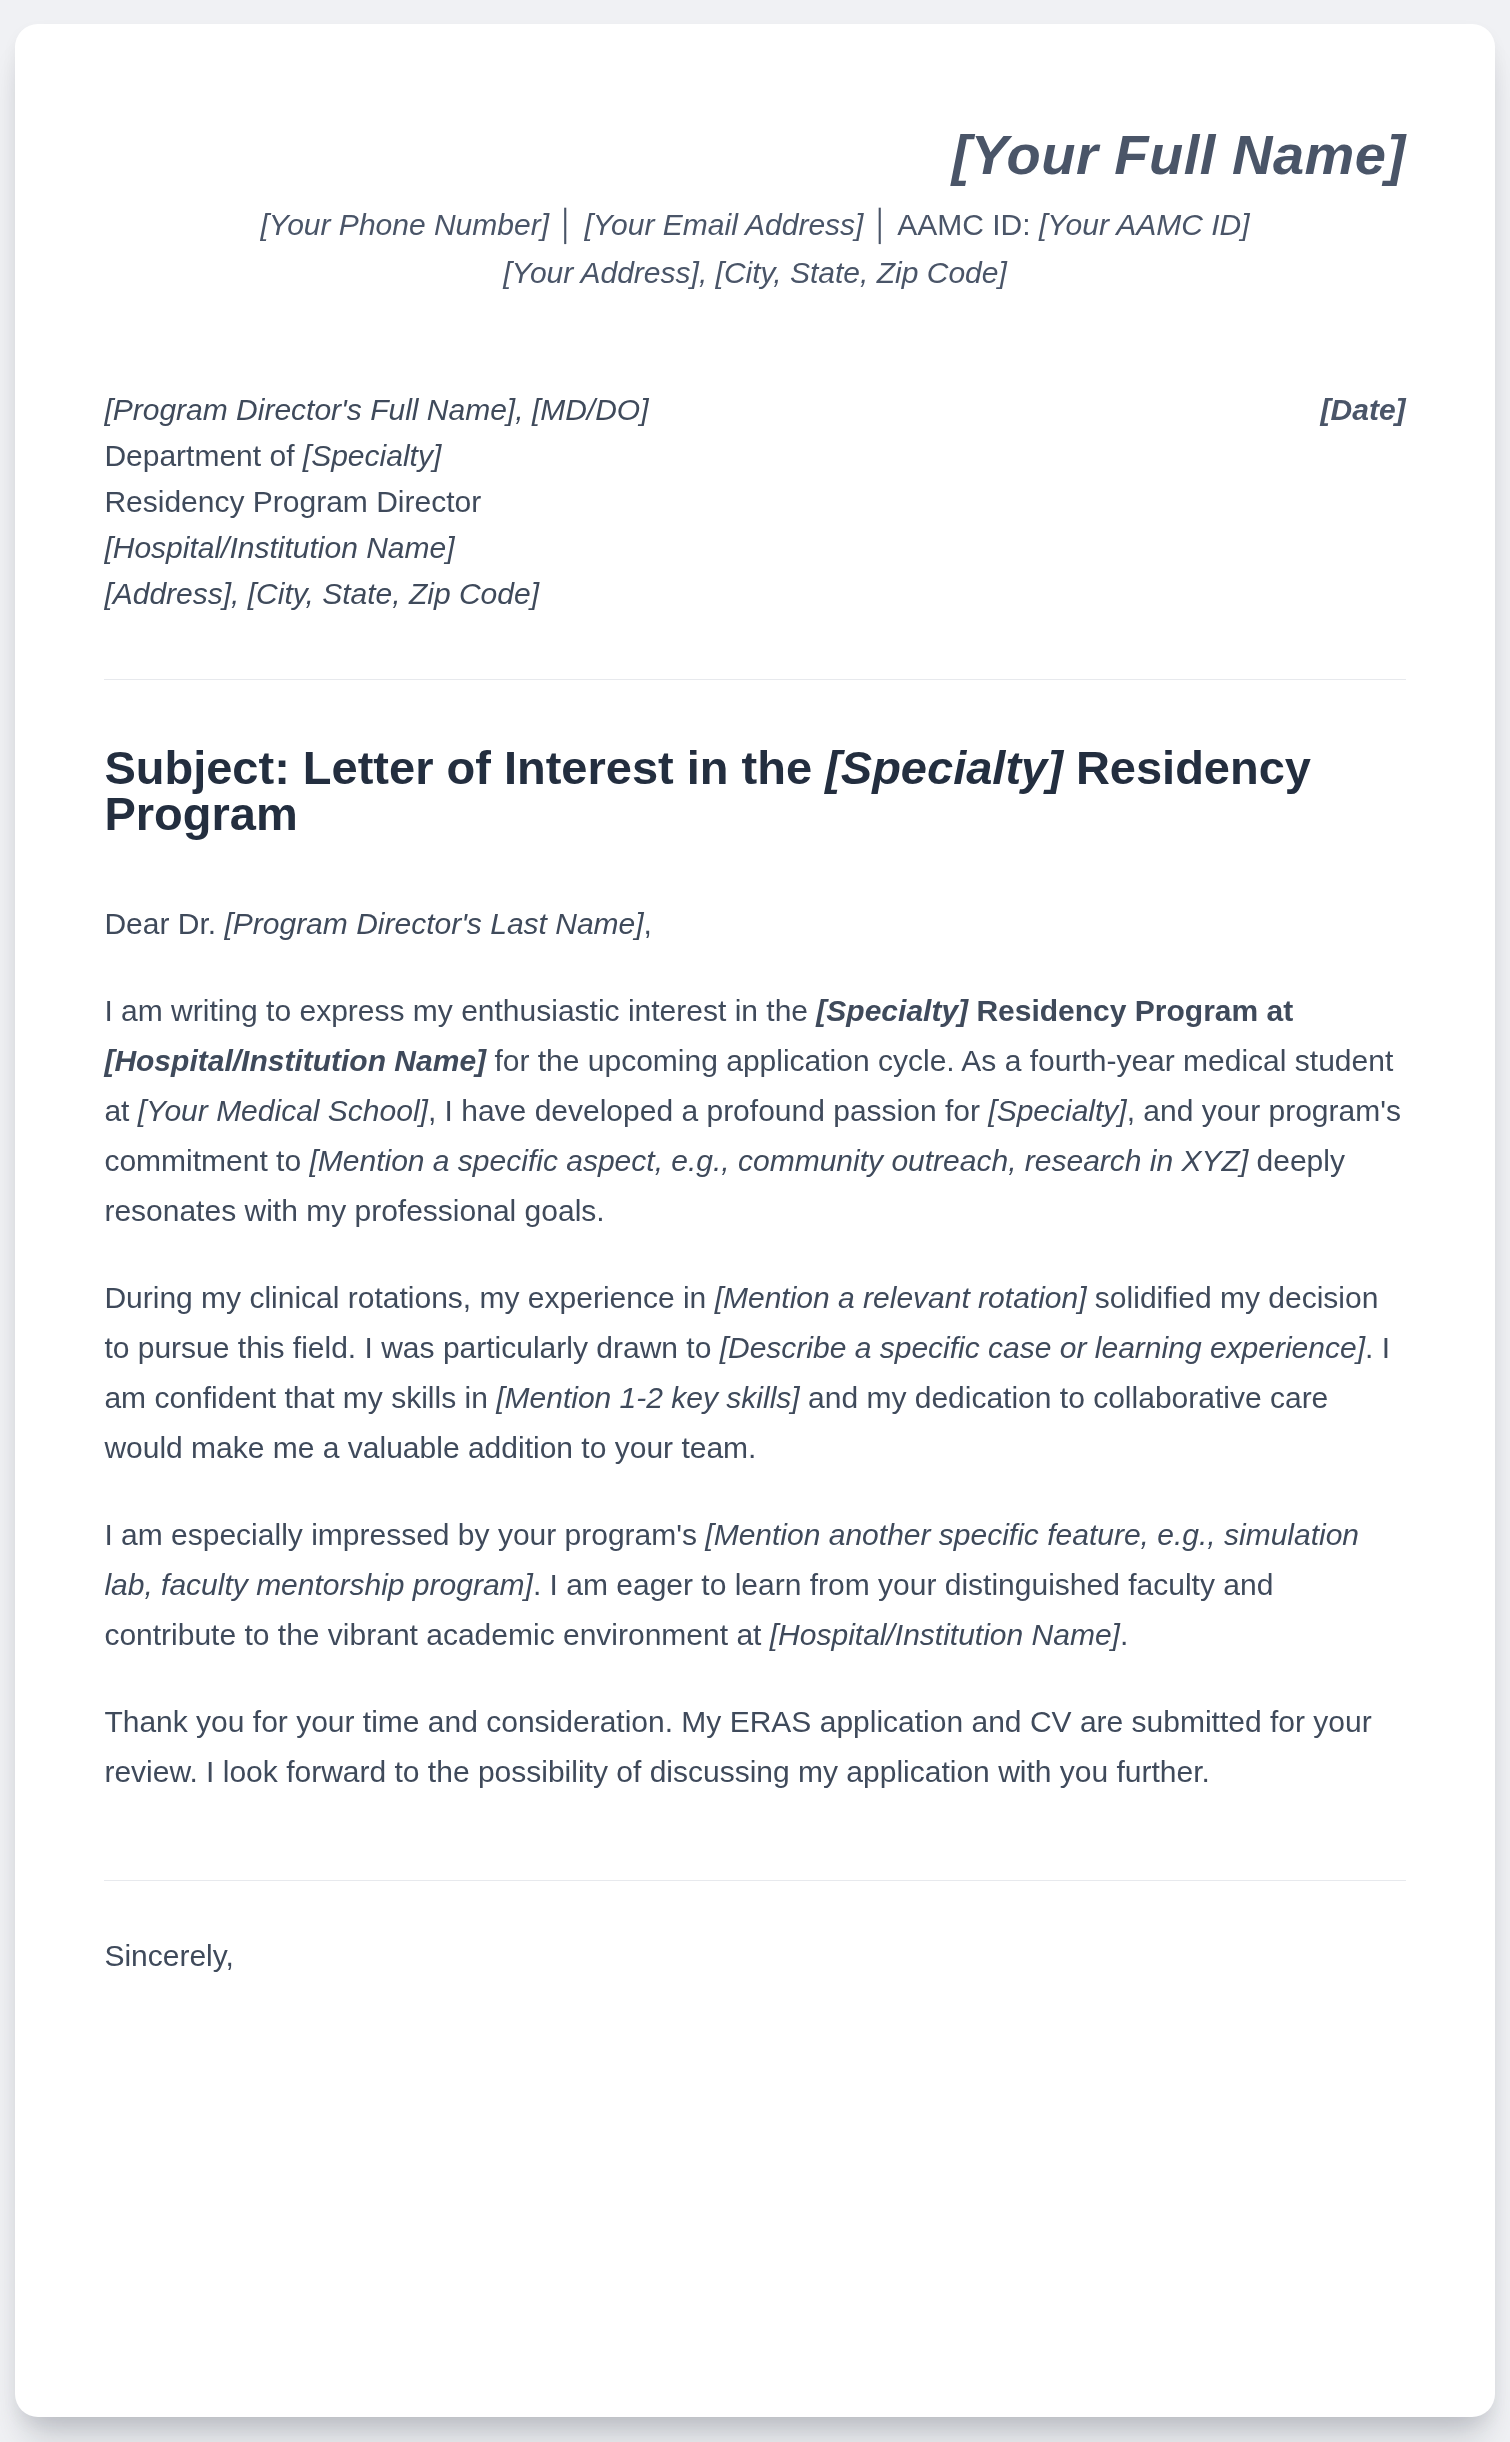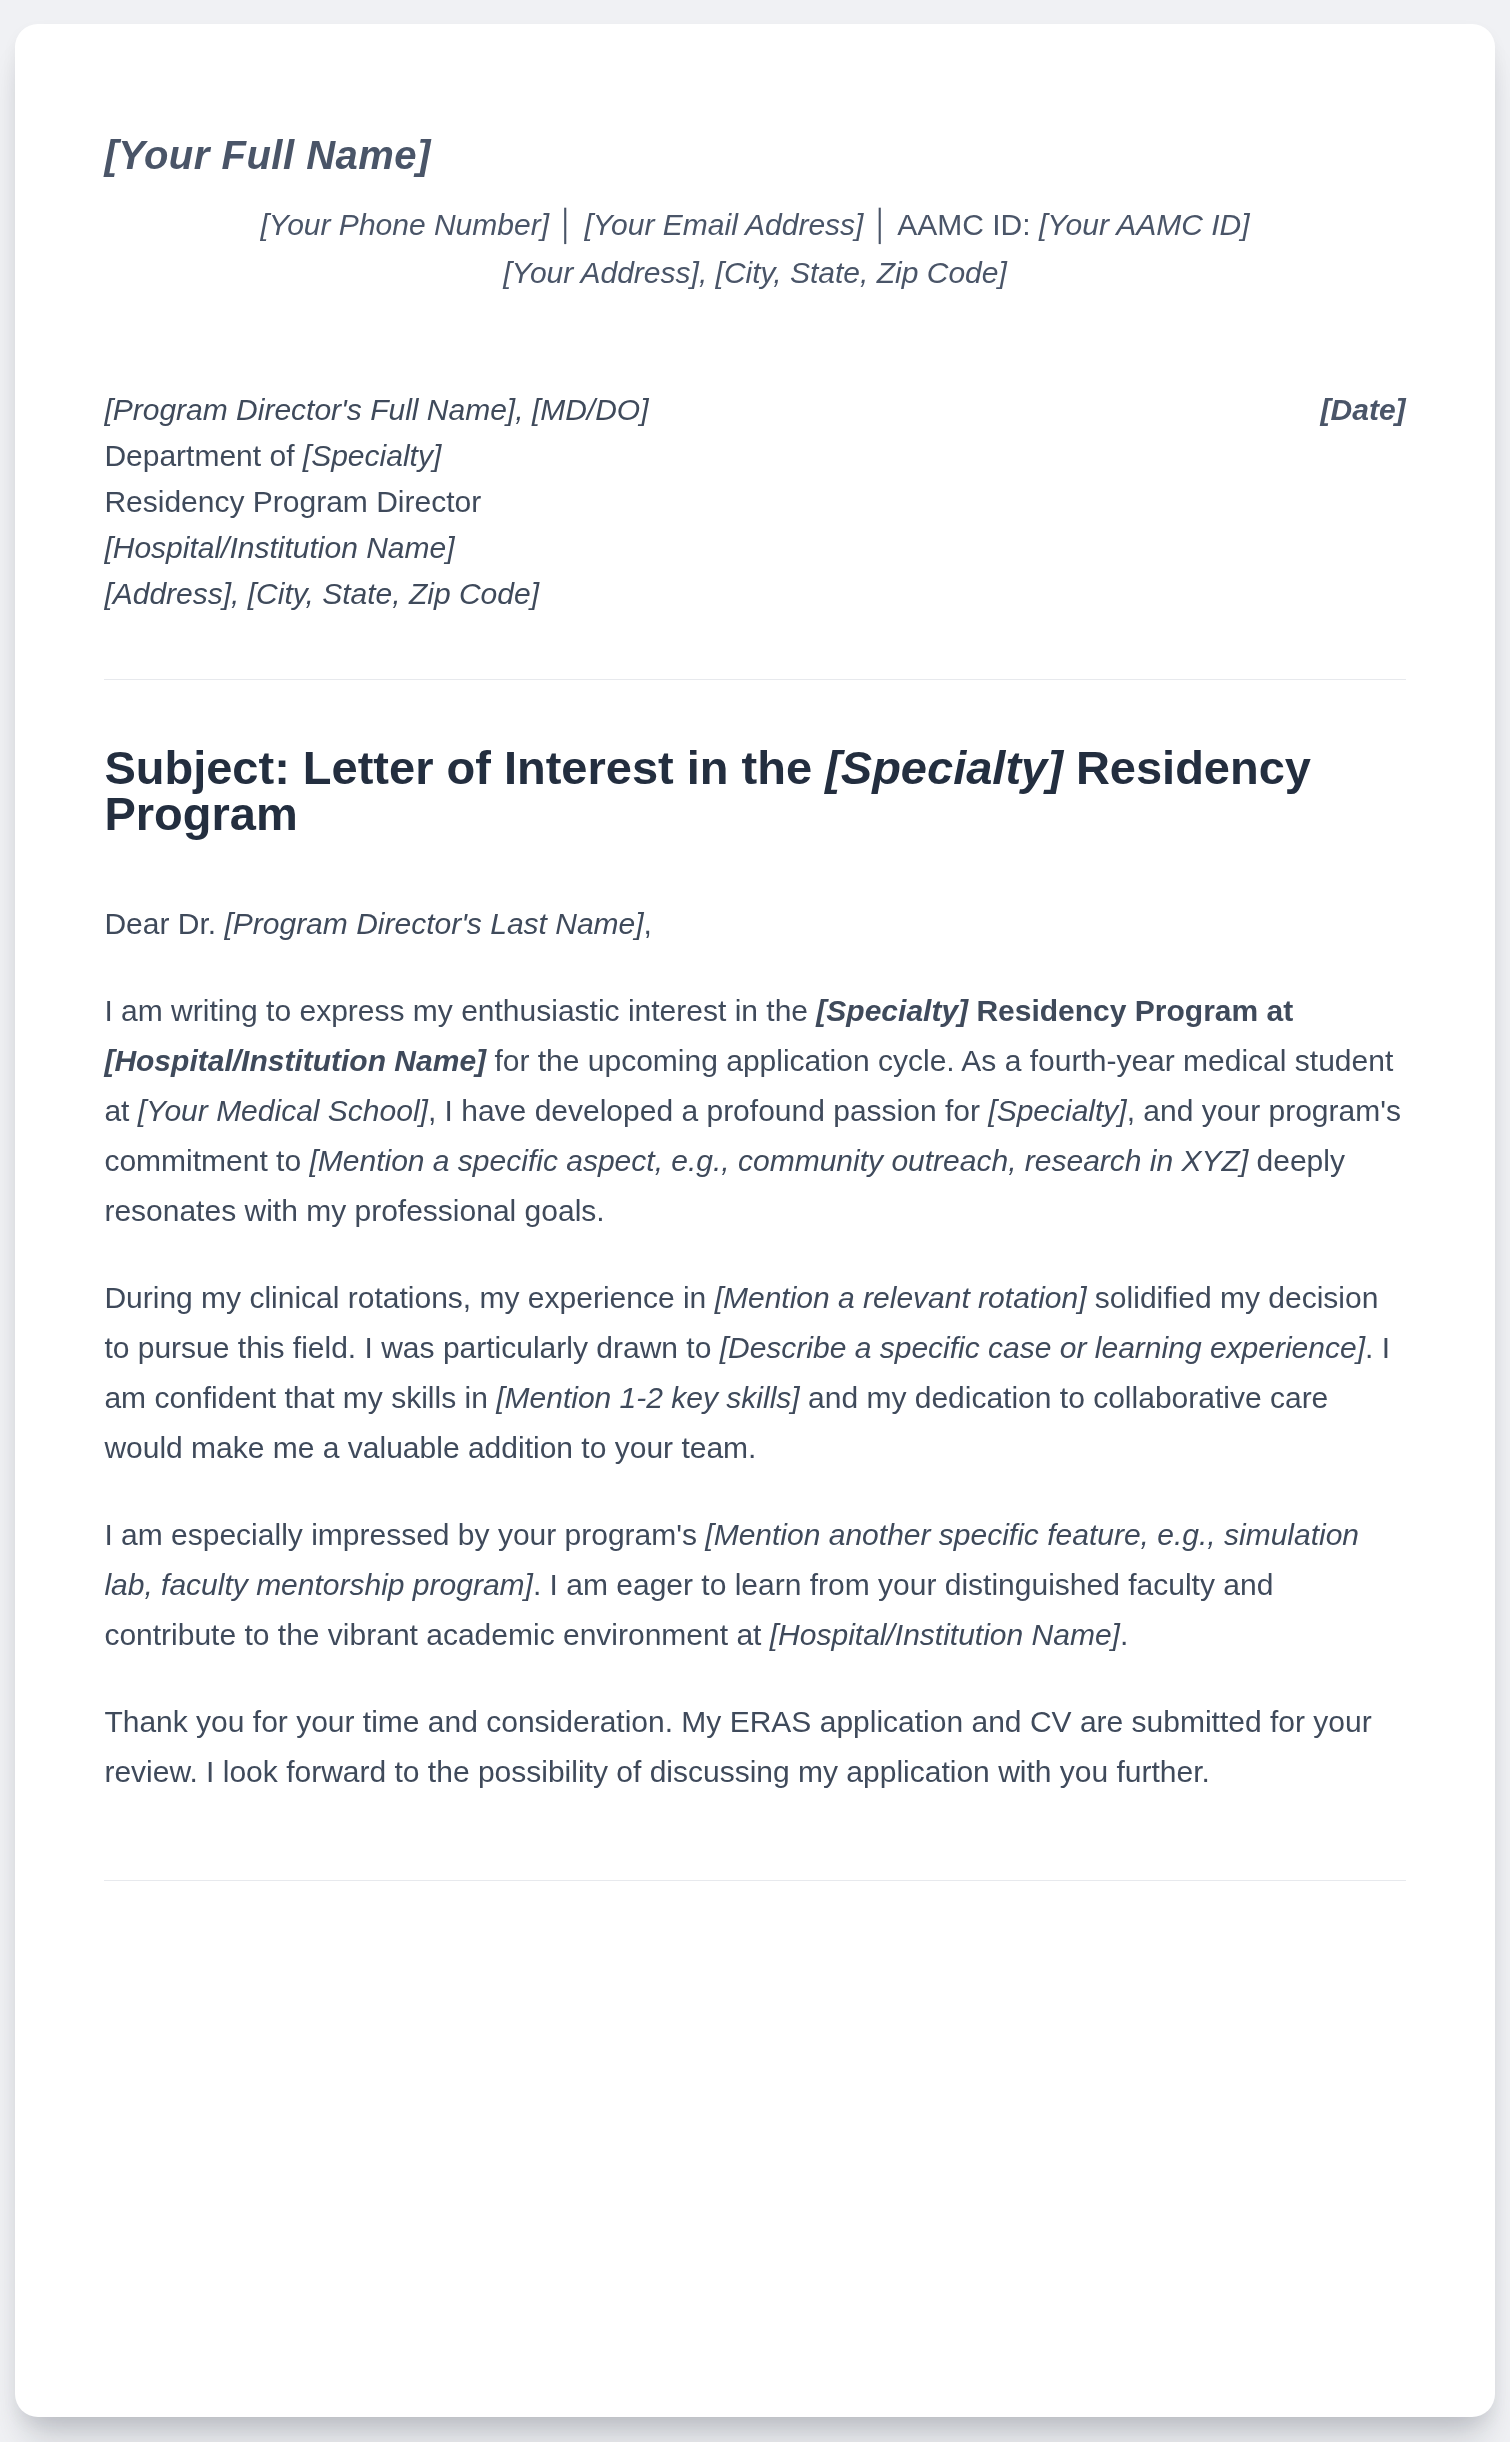--- a/index.html
+++ b/index.html
@@ -21,22 +21,22 @@
   }
 
   
   .seg-normal     { font-style: normal;  font-weight: inherit; }
   .seg-italic     { font-style: italic;  font-weight: inherit; }
   .seg-bold       { font-style: normal;  font-weight: 700; }
   .seg-bolditalic { font-style: italic;  font-weight: 700; }
 
   .full-name {
     margin: 0;
-    text-align: left;
-    font-size: 40px;
+    text-align: right;
+    font-size: 56px;
     line-height: 68px;
     font-weight: 700;
     font-style: italic;
     color: #4a5568;
     letter-spacing: 0.5px;
   }
   .header-lines {
     margin-top: 11.6px;
     text-align: center;
     font-size: 30px;
@@ -124,16 +124,17 @@
   <p class="body-text paragraph"><span class="seg-normal">I am writing to express my enthusiastic interest in the </span><span class="seg-bolditalic">[Specialty]</span><span class="seg-bold"> Residency Program at </span><span class="seg-bolditalic">[Hospital/Institution Name]</span><span class="seg-normal"> for the upcoming application cycle. As a fourth-year medical student at </span><span class="seg-italic">[Your Medical School]</span><span class="seg-normal">, I have developed a profound passion for </span><span class="seg-italic">[Specialty]</span><span class="seg-normal">, and your program's commitment to </span><span class="seg-italic">[Mention a specific aspect, e.g., community outreach, research in XYZ]</span><span class="seg-normal"> deeply resonates with my professional goals.</span></p>
 
   <p class="body-text paragraph"><span class="seg-normal">During my clinical rotations, my experience in </span><span class="seg-italic">[Mention a relevant rotation]</span><span class="seg-normal"> solidified my decision to pursue this field. I was particularly drawn to </span><span class="seg-italic">[Describe a specific case or learning experience]</span><span class="seg-normal">. I am confident that my skills in </span><span class="seg-italic">[Mention 1-2 key skills]</span><span class="seg-normal"> and my dedication to collaborative care would make me a valuable addition to your team.</span></p>
 
   <p class="body-text paragraph"><span class="seg-normal">I am especially impressed by your program's </span><span class="seg-italic">[Mention another specific feature, e.g., simulation lab, faculty mentorship program]</span><span class="seg-normal">. I am eager to learn from your distinguished faculty and contribute to the vibrant academic environment at </span><span class="seg-italic">[Hospital/Institution Name]</span><span class="seg-normal">.</span></p>
 
   <p class="body-text paragraph"><span class="seg-normal">Thank you for your time and consideration. My ERAS application and CV are submitted for your review. I look forward to the possibility of discussing my application with you further.</span></p>
 
   <hr class="divider divider-bottom">
 
+  <p class="body-text sincerely">Sincerely,</p>
 
 
 </div>
 
 
 </body></html>

